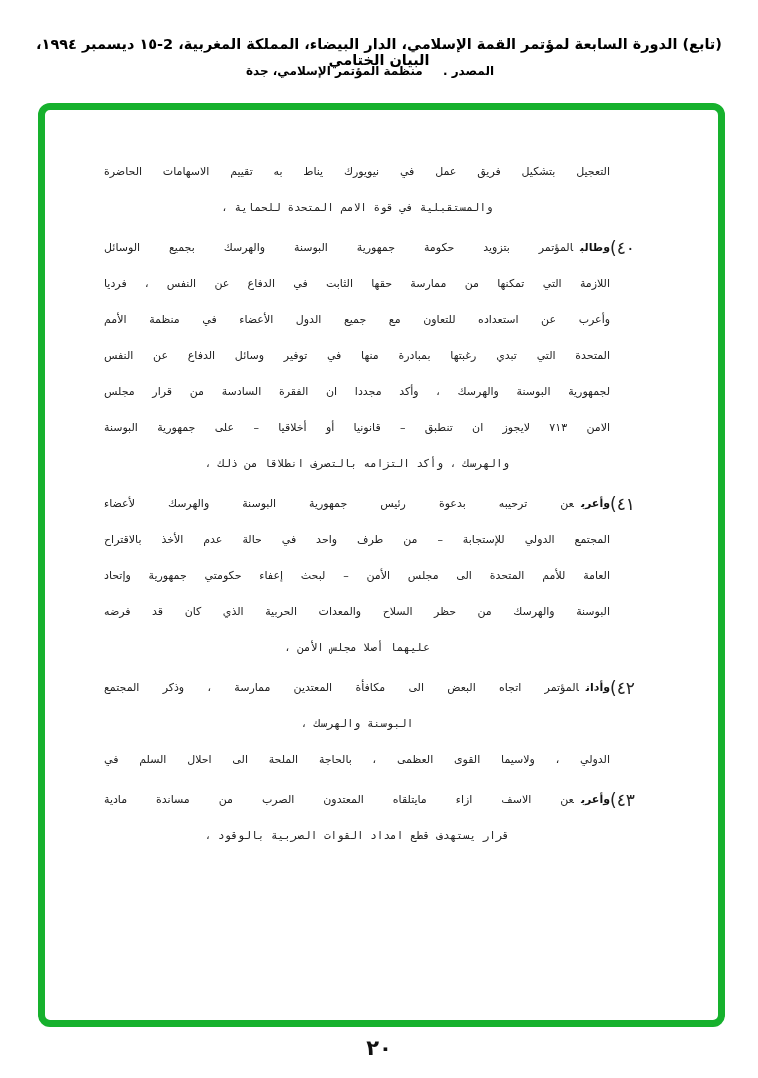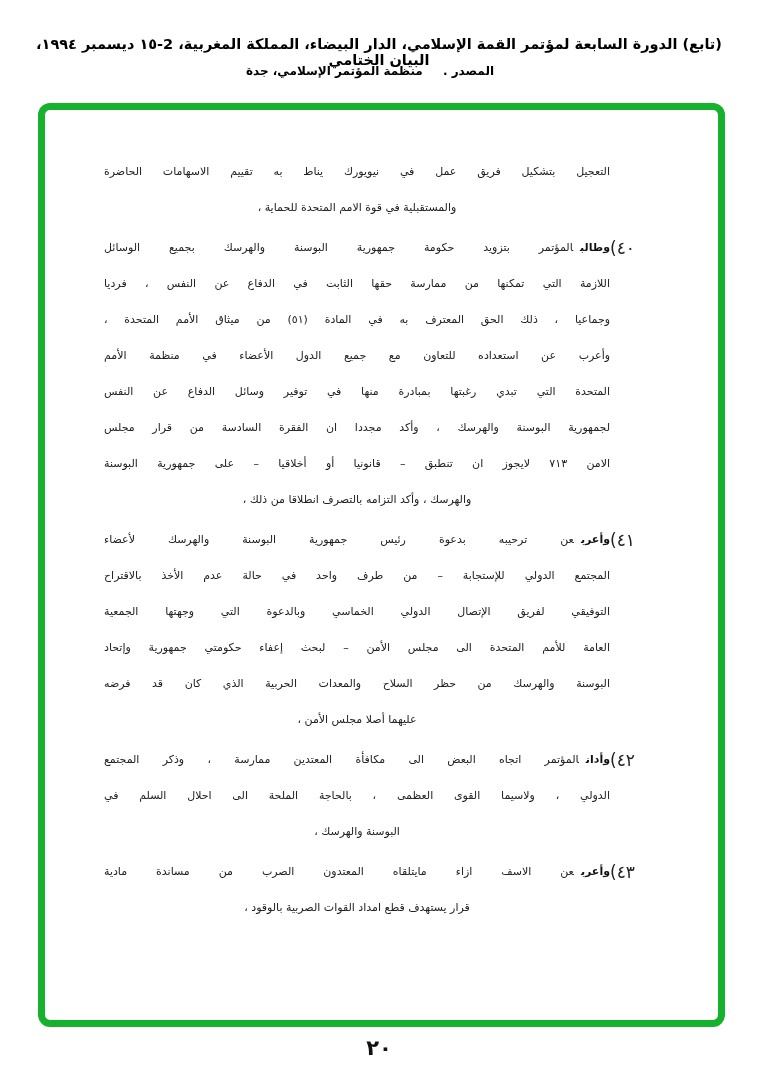--- a/index.html
+++ b/index.html
@@ -36,21 +36,21 @@
   .num {
     flex:0 0 70px; width:70px; white-space:nowrap;
     font-size:17px; line-height:36px; text-align:left; color:#222;
   }
   .ptext { flex:0 0 506px; width:506px; }
   .line {
     height:36px; line-height:36px; font-size:11px; overflow:hidden;
     color:#222;
   }
   .full { text-align:justify; text-align-last:justify; }
-  .short { text-align:center; text-align-last:center; }
+  .short { text-align:center; text-align-last:center;font-family:Liberation Mono, monospace; }
   .lead { font-weight:bold; padding-left:7px; color:#111; }
   
   .pagenum {
     position:absolute; top:1036px; left:0; width:100%;
     text-align:center; font-size:21px; font-weight:bold; color:#111;
   }
 </style>
 </head>
 <body>
 
@@ -72,47 +72,45 @@
           <div class="line full">التعجيل بتشكيل فريق عمل في نيويورك يناط به تقييم الاسهامات الحاضرة</div>
           <div class="line short">والمستقبلية في قوة الامم المتحدة للحماية ،</div>
         </div>
       </div>
 
       <div class="para">
         <div class="num">٤٠)</div>
         <div class="ptext">
           <div class="line full"><b class="lead">وطالب</b><span>المؤتمر بتزويد حكومة جمهورية البوسنة والهرسك بجميع الوسائل</span></div>
           <div class="line full">اللازمة التي تمكنها من ممارسة حقها الثابت في الدفاع عن النفس ، فرديا</div>
-          <div class="line full">وجماعيا ، ذلك الحق المعترف به في المادة (٥١) من ميثاق الأمم المتحدة ،</div>
           <div class="line full">وأعرب عن استعداده للتعاون مع جميع الدول الأعضاء في منظمة الأمم</div>
           <div class="line full">المتحدة التي تبدي رغبتها بمبادرة منها في توفير وسائل الدفاع عن النفس</div>
           <div class="line full">لجمهورية البوسنة والهرسك ، وأكد مجددا ان الفقرة السادسة من قرار مجلس</div>
           <div class="line full">الامن ٧١٣ لايجوز ان تنطبق – قانونيا أو أخلاقيا – على جمهورية البوسنة</div>
           <div class="line short">والهرسك ، وأكد التزامه بالتصرف انطلاقا من ذلك ،</div>
         </div>
       </div>
 
       <div class="para">
         <div class="num">٤١)</div>
         <div class="ptext">
           <div class="line full"><b class="lead">وأعرب</b><span>عن ترحيبه بدعوة رئيس جمهورية البوسنة والهرسك لأعضاء</span></div>
           <div class="line full">المجتمع الدولي للإستجابة – من طرف واحد في حالة عدم الأخذ بالاقتراح</div>
-          <div class="line full">التوفيقي لفريق الإتصال الدولي الخماسي وبالدعوة التي وجهتها الجمعية</div>
           <div class="line full">العامة للأمم المتحدة الى مجلس الأمن – لبحث إعفاء حكومتي جمهورية وإتحاد</div>
           <div class="line full">البوسنة والهرسك من حظر السلاح والمعدات الحربية الذي كان قد فرضه</div>
           <div class="line short">عليهما أصلا مجلس الأمن ،</div>
         </div>
       </div>
 
       <div class="para">
         <div class="num">٤٢)</div>
         <div class="ptext">
           <div class="line full"><b class="lead">وأدان</b><span>المؤتمر اتجاه البعض الى مكافأة المعتدين ممارسة ، وذكر المجتمع</span></div>
+          <div class="line short">البوسنة والهرسك ،</div>
           <div class="line full">الدولي ، ولاسيما القوى العظمى ، بالحاجة الملحة الى احلال السلم في</div>
-          <div class="line short">البوسنة والهرسك ،</div>
         </div>
       </div>
 
       <div class="para">
         <div class="num">٤٣)</div>
         <div class="ptext">
           <div class="line full"><b class="lead">وأعرب</b><span>عن الاسف ازاء مايتلقاه المعتدون الصرب من مساندة مادية</span></div>
           <div class="line short">قرار يستهدف قطع امداد القوات الصربية بالوقود ،</div>
         </div>
       </div>

